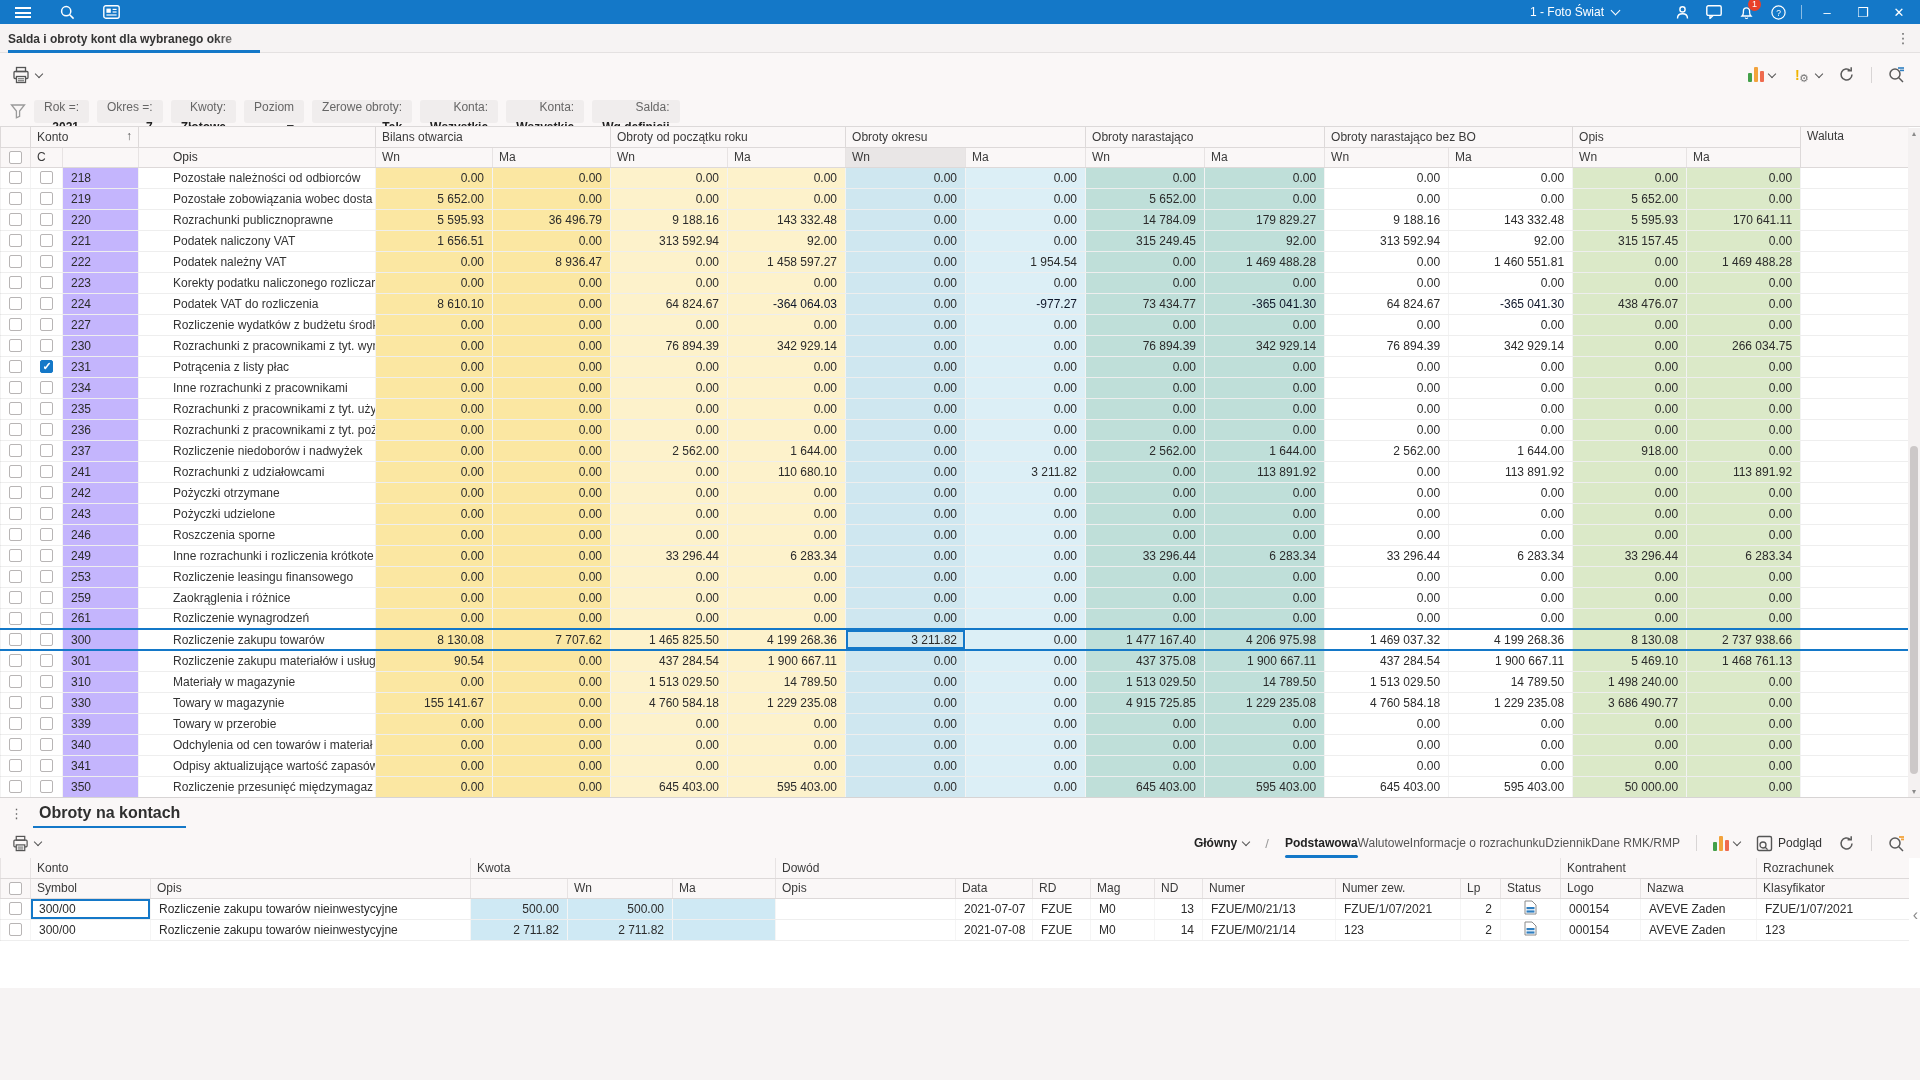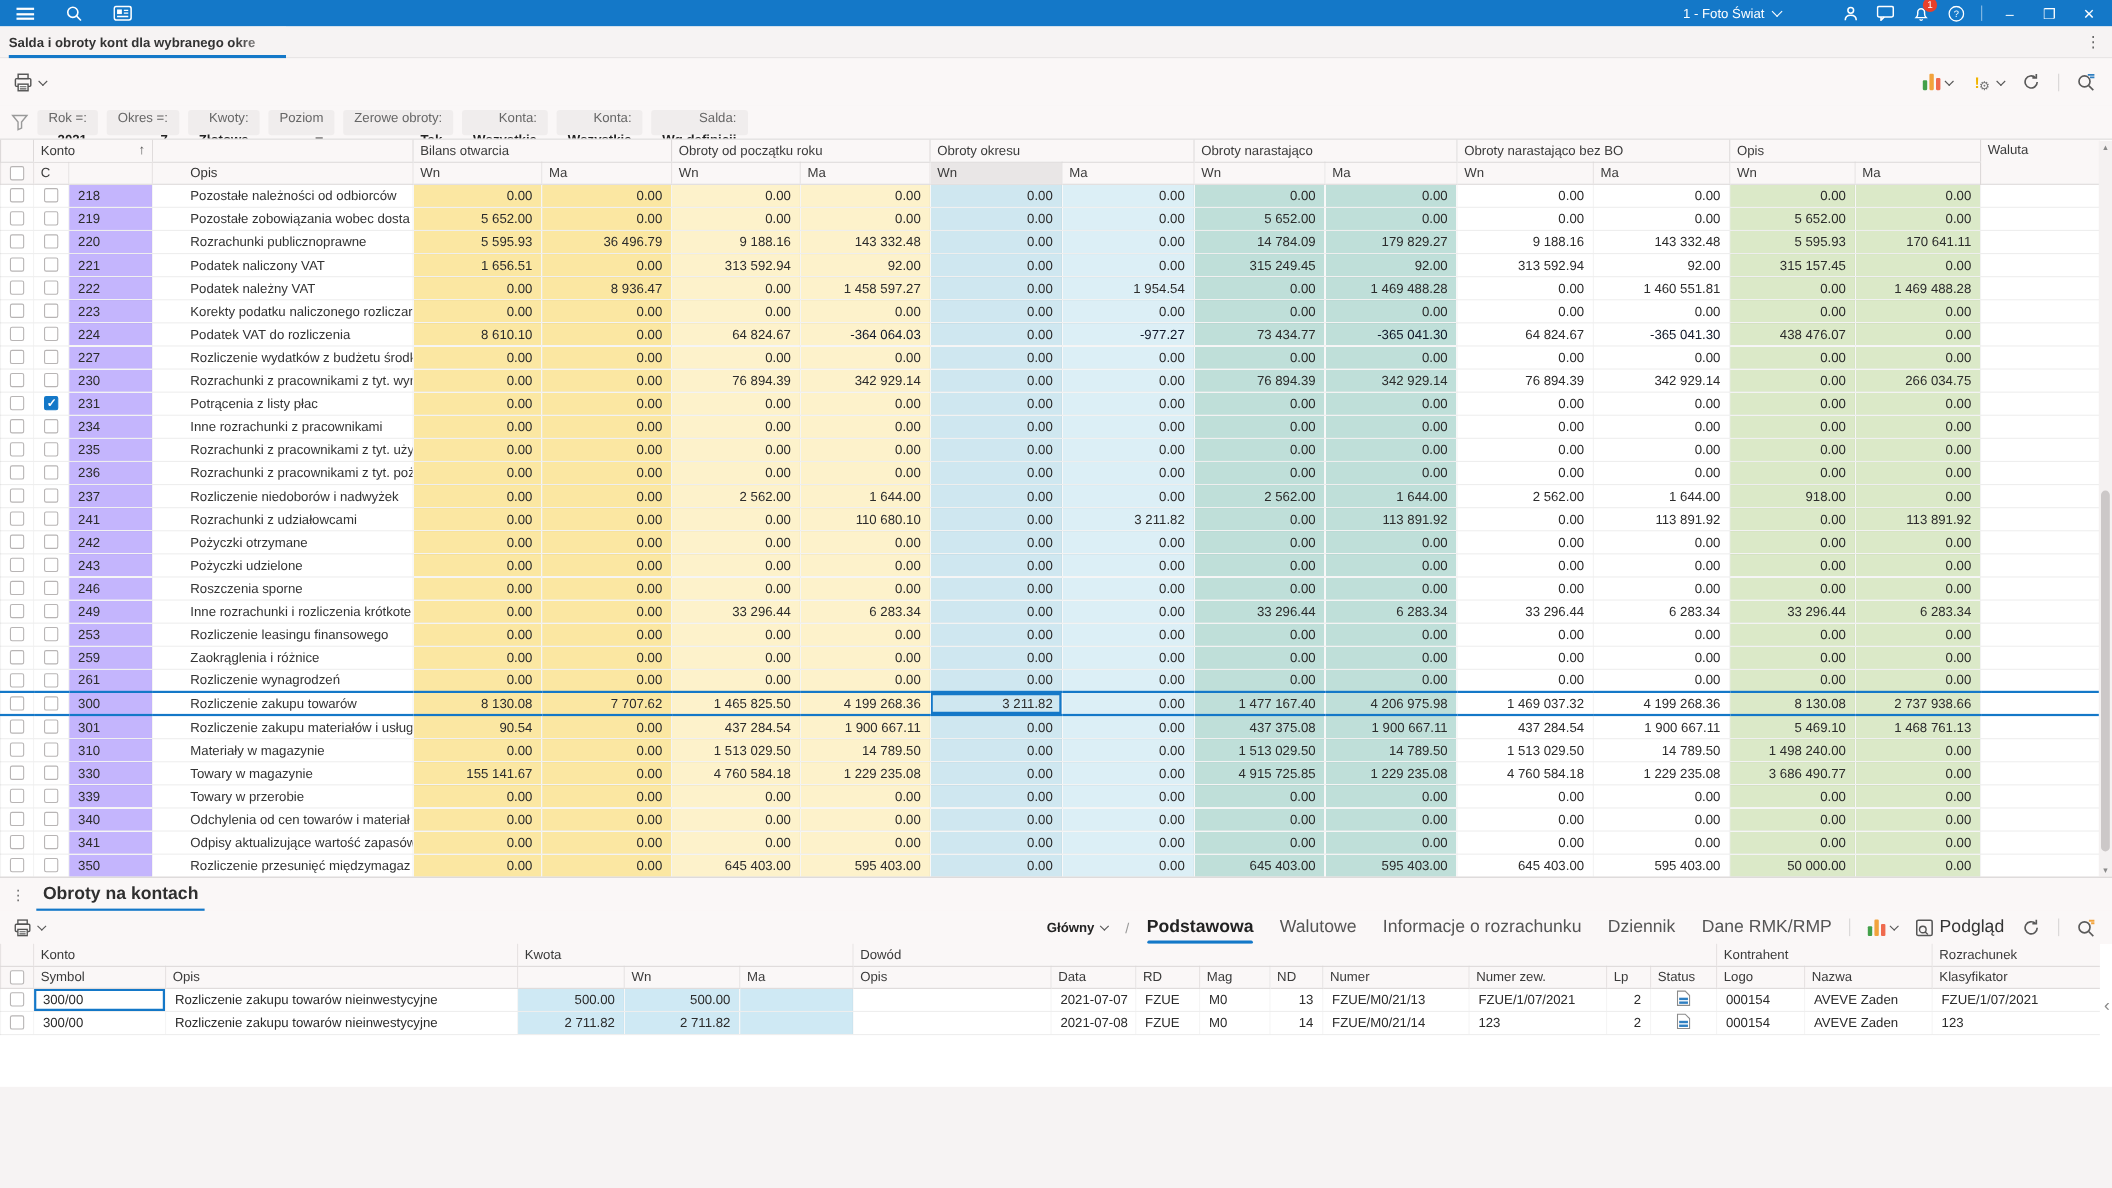--- a/index.html
+++ b/index.html
@@ -78,27 +78,27 @@
   .vscroll .arr { position:absolute; left:0; width:12px; height:12px; font-size:8px; color:#8a8a8a; text-align:center; line-height:12px; cursor:pointer; }
   .vscroll .thumb { position:absolute; left:2px; width:8px; border-radius:4px; background:#ccc8c8; }
 
   
   .section-bar { position:absolute; top:797px; left:0; width:1920px; height:31px; background:#faf7f7; border-top:1px solid #d7d4d4; display:flex; align-items:center; }
   .sec-kebab { color:#666; font-size:13px; padding:0 10px; cursor:pointer; }
   .sec-tab { position:relative; height:31px; display:flex; align-items:center; font-size:16px; font-weight:bold; color:#2f2f2f; padding:0 6px; cursor:pointer; }
   .sec-tab::after { content:""; position:absolute; left:0; right:0; bottom:0; height:3px; background:#1478c8; }
 
   .toolbar.bottom { top:828px; height:30px; }
-  .btabs { display:flex; align-items:center; gap:24px; font-size:16px; color:#555; }
+  .btabs { display:flex; align-items:center; font-size:12px; color:#555; }
   .btab { height:30px; display:flex; align-items:center; position:relative; cursor:pointer; }
   .btab.active { font-weight:bold; color:#222; }
   .btab.active::after { content:""; position:absolute; left:0; right:0; bottom:0; height:3px; background:#1478c8; border-radius:2px; }
   .slash { color:#999; font-size:13px; }
   .glowny { font-weight:bold; color:#222; display:flex; gap:6px; align-items:center; cursor:pointer; font-size:12px; }
-  .podglad { display:flex; align-items:center; gap:5px; font-size:16px; color:#333; cursor:pointer; }
+  .podglad { display:flex; align-items:center; gap:5px; font-size:12px; color:#333; cursor:pointer; }
 
   
   .bgrid-wrap { position:absolute; top:858px; left:0; width:1920px; height:130px; background:#fff; }
   .bgrid { width:1908px; font-size:12px; }
   .bgrid th { font-weight:normal; color:#3a3a3a; text-align:left; background:#faf7f7; height:20px; padding:0 6px; white-space:nowrap; overflow:hidden; border-bottom:1px solid #ddd9d9; border-left:1px solid #e7e3e3; }
   .bgrid td { height:21px; padding:0 8px; white-space:nowrap; overflow:hidden; border-bottom:1px solid rgba(90,90,90,.10); border-left:1px solid rgba(90,90,90,.06); }
   .cy { background:#cfe9f4; }
   td.symfocus { box-shadow:inset 0 0 0 2px #1478c8; }
   .collapse-btn { position:absolute; right:2px; top:48px; color:#8a8a8a; font-size:16px; cursor:pointer; }
 

